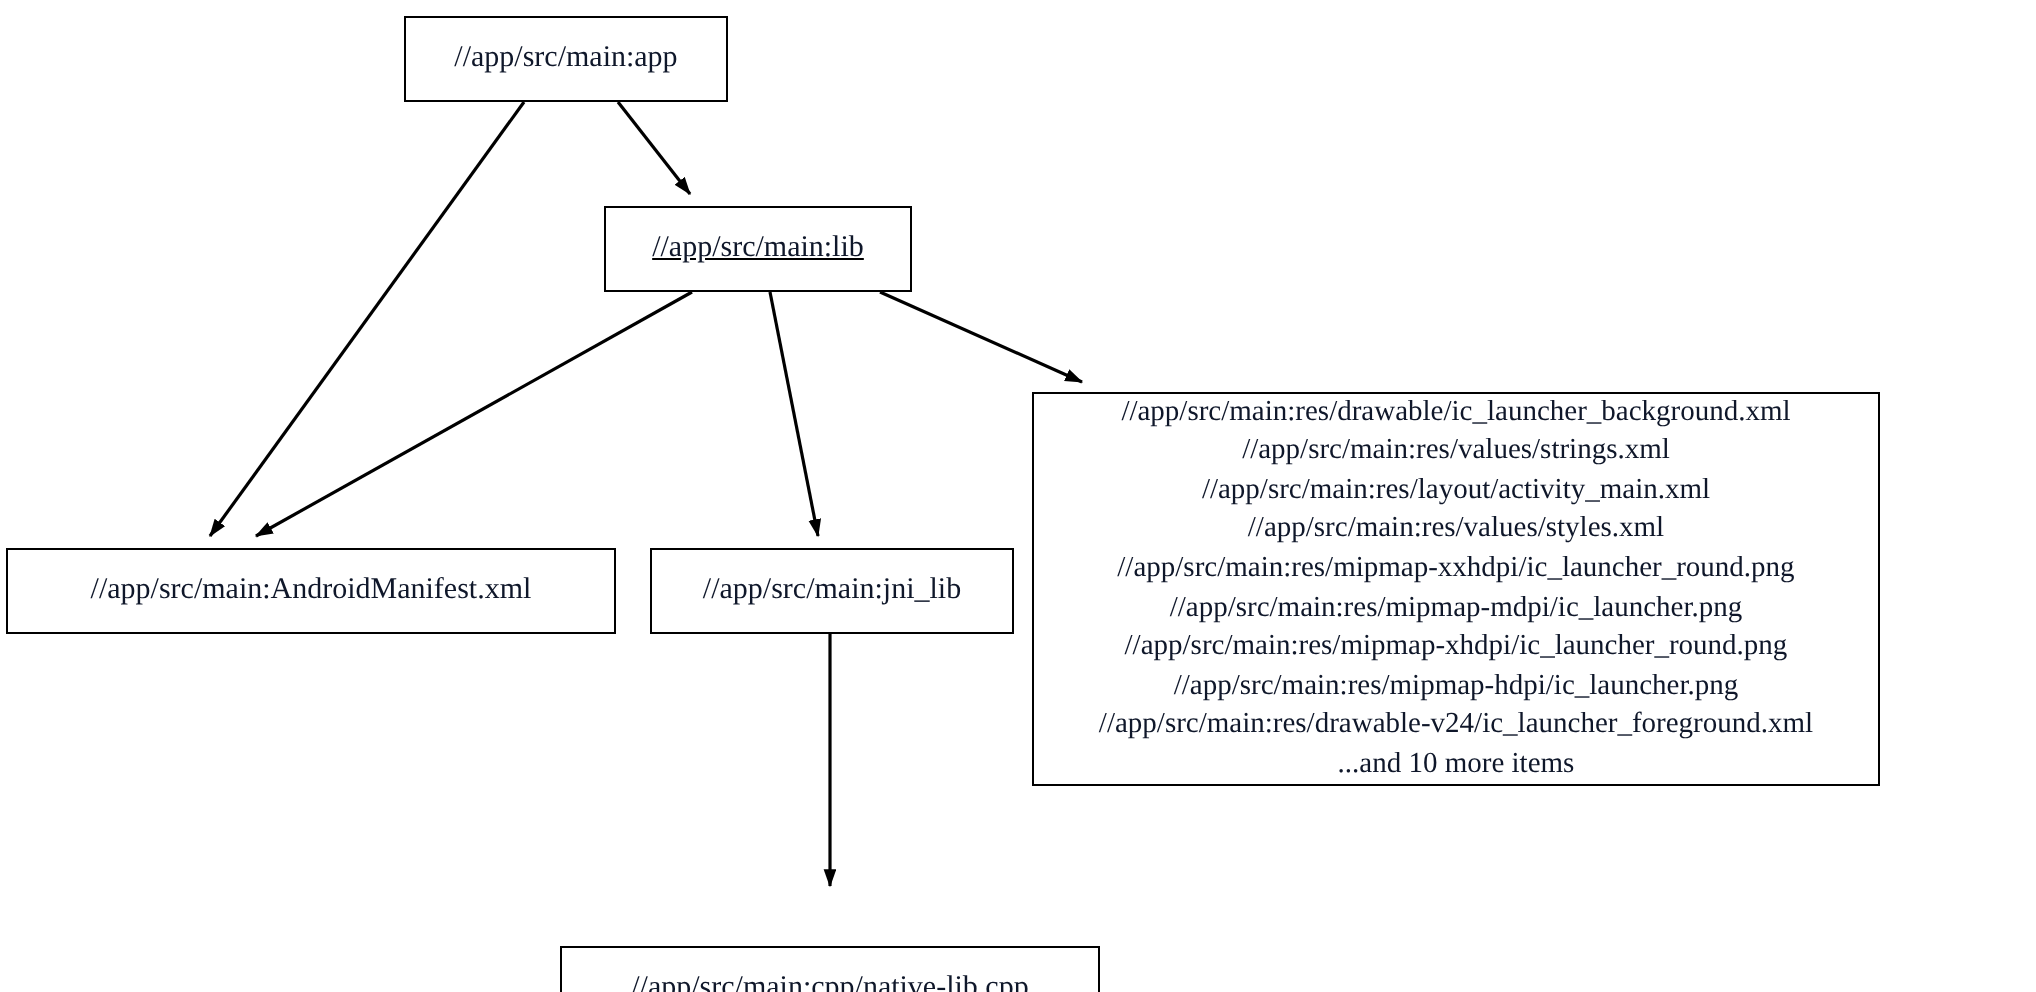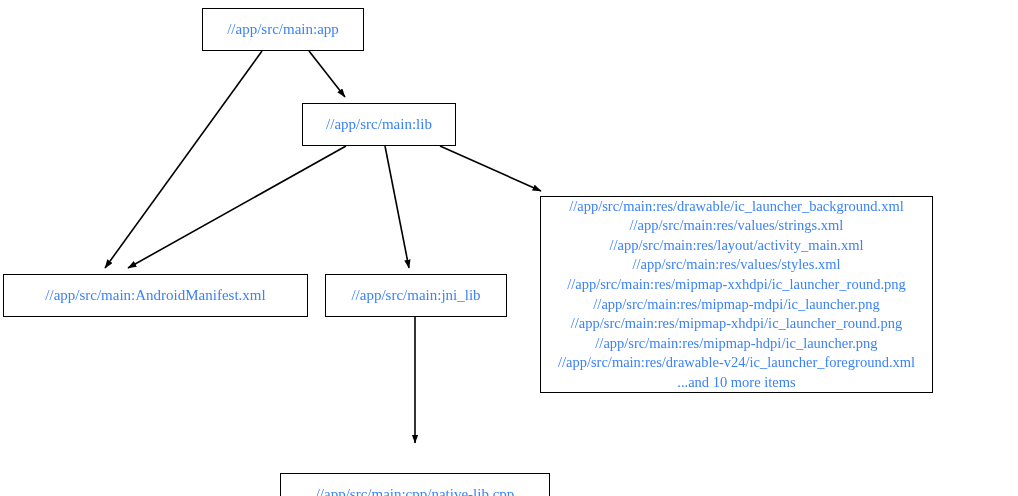--- a/index.html
+++ b/index.html
@@ -30,21 +30,21 @@
     background: #ffffff;
     display: flex;
     align-items: center;
     justify-content: center;
     text-align: center;
   }
   .node-label {
     font-family: "Liberation Serif", "DejaVu Serif", serif;
     font-size: 15px;
     line-height: 19.6px;
-    color: #3b82f6;
+    color: #0f172a;
     white-space: pre;
     padding: 0 6px;
   }
   .node-multiline .node-label {
     font-size: 14.5px;
     line-height: 19.6px;
   }
 </style>
 </head>
 <body>
@@ -80,33 +80,33 @@
 
     <g>
       <path d="M415,317 L415,443" stroke="#000000" stroke-width="1.6" fill="none" marker-end="url(#arrow)"></path>
     </g>
   </svg>
 
   <div class="node" style="left:202px; top:8px; width:162px; height:43px;">
     <span class="node-label">//app/src/main:app</span>
   </div>
 
-  <div class="node" style="left:302px; top:103px; width:154px; height:43px;">
+  <div class="node" style="left:302px; top:103px; width:154px; height:43px;text-decoration:underline;">
     <span class="node-label">//app/src/main:lib</span>
   </div>
 
   <div class="node" style="left:3px; top:274px; width:305px; height:43px;">
     <span class="node-label">//app/src/main:AndroidManifest.xml</span>
   </div>
 
   <div class="node" style="left:325px; top:274px; width:182px; height:43px;">
     <span class="node-label">//app/src/main:jni_lib</span>
   </div>
 
-  <div class="node node-multiline" style="left:540px; top:196px; width:393px; height:197px;">
+  <div class="node node-multiline" style="left:516px; top:196px; width:424px; height:197px;">
     <span class="node-label">//app/src/main:res/drawable/ic_launcher_background.xml
 //app/src/main:res/values/strings.xml
 //app/src/main:res/layout/activity_main.xml
 //app/src/main:res/values/styles.xml
 //app/src/main:res/mipmap-xxhdpi/ic_launcher_round.png
 //app/src/main:res/mipmap-mdpi/ic_launcher.png
 //app/src/main:res/mipmap-xhdpi/ic_launcher_round.png
 //app/src/main:res/mipmap-hdpi/ic_launcher.png
 //app/src/main:res/drawable-v24/ic_launcher_foreground.xml
 ...and 10 more items</span>

